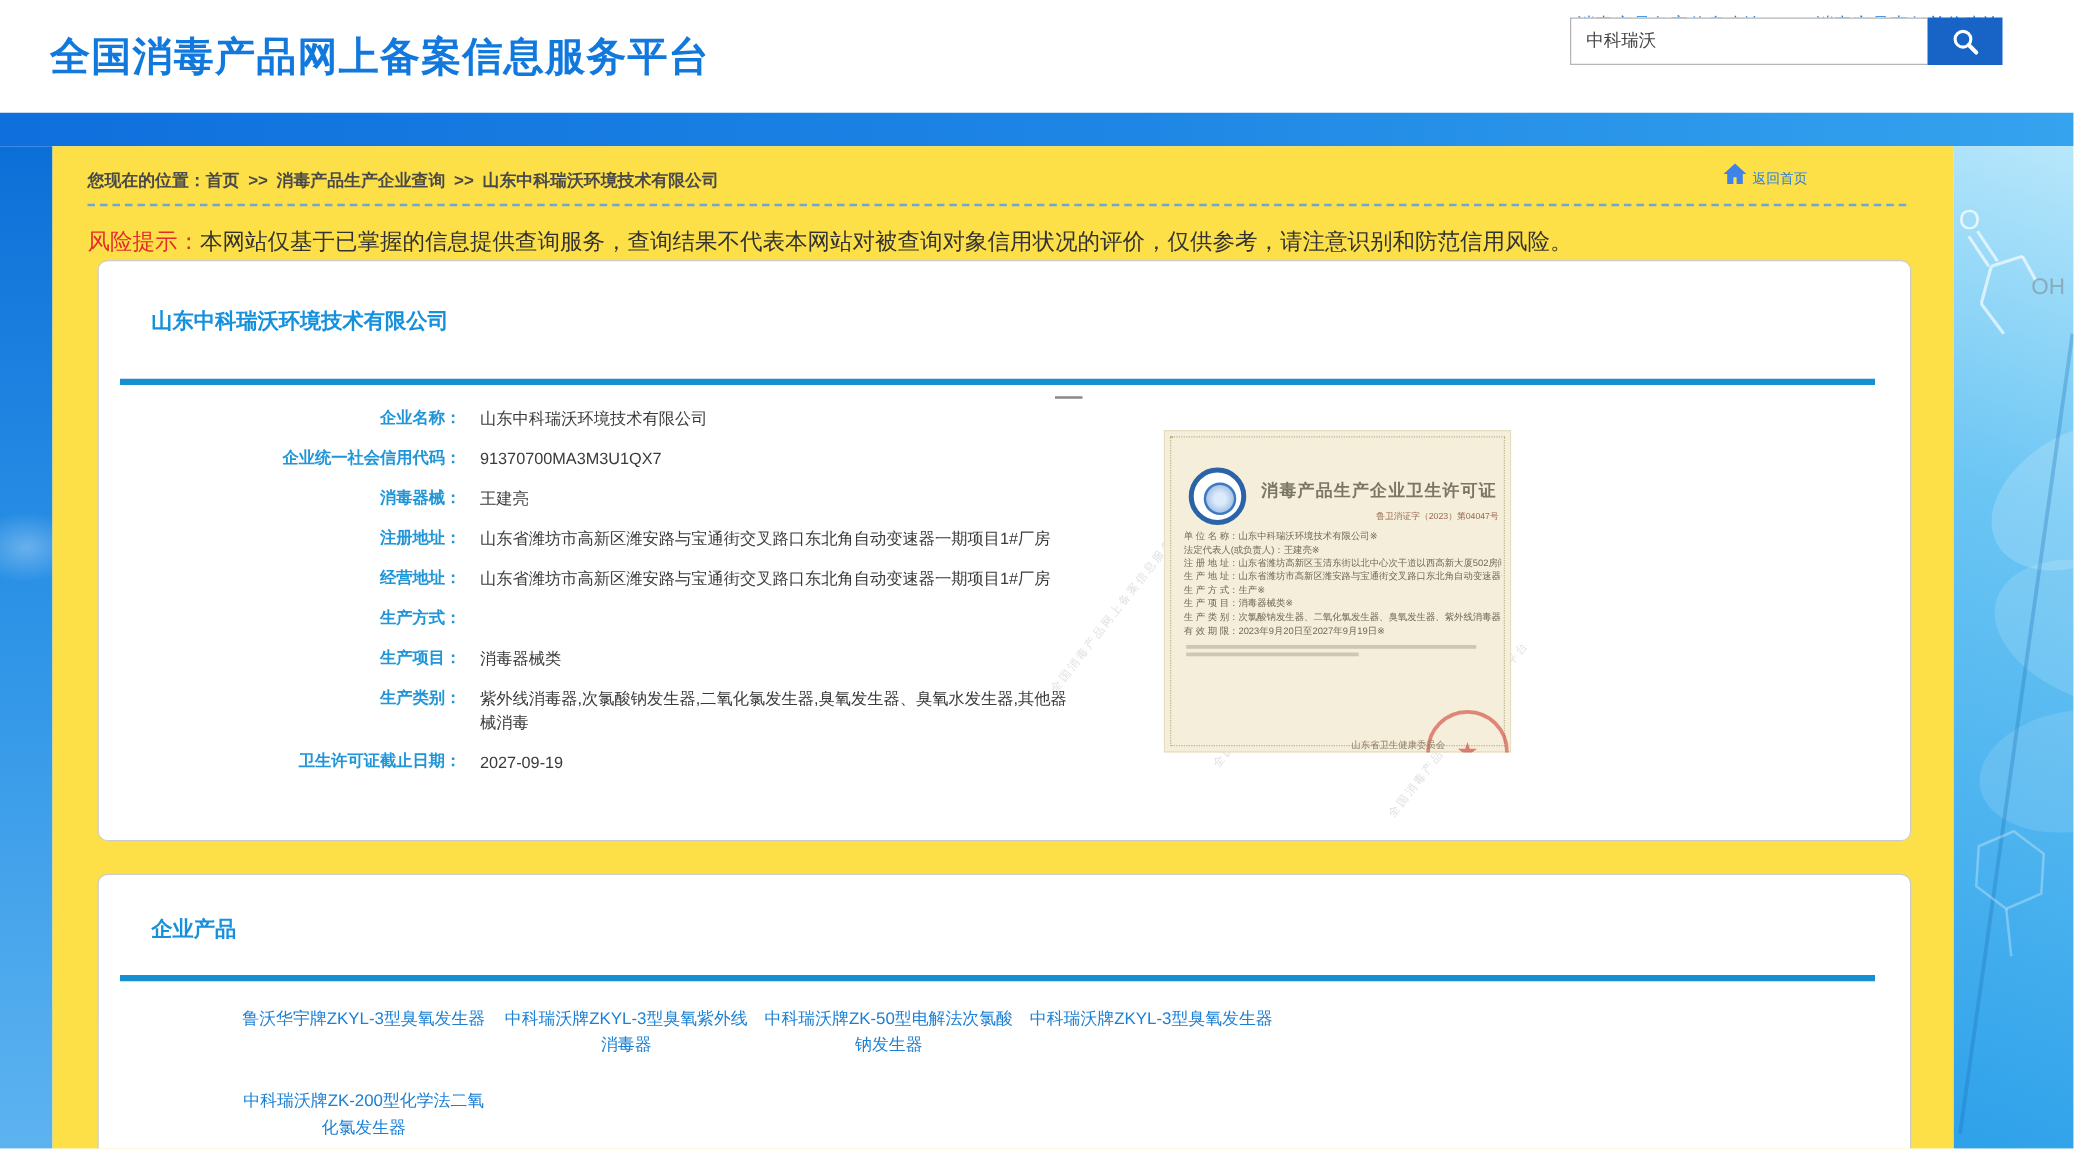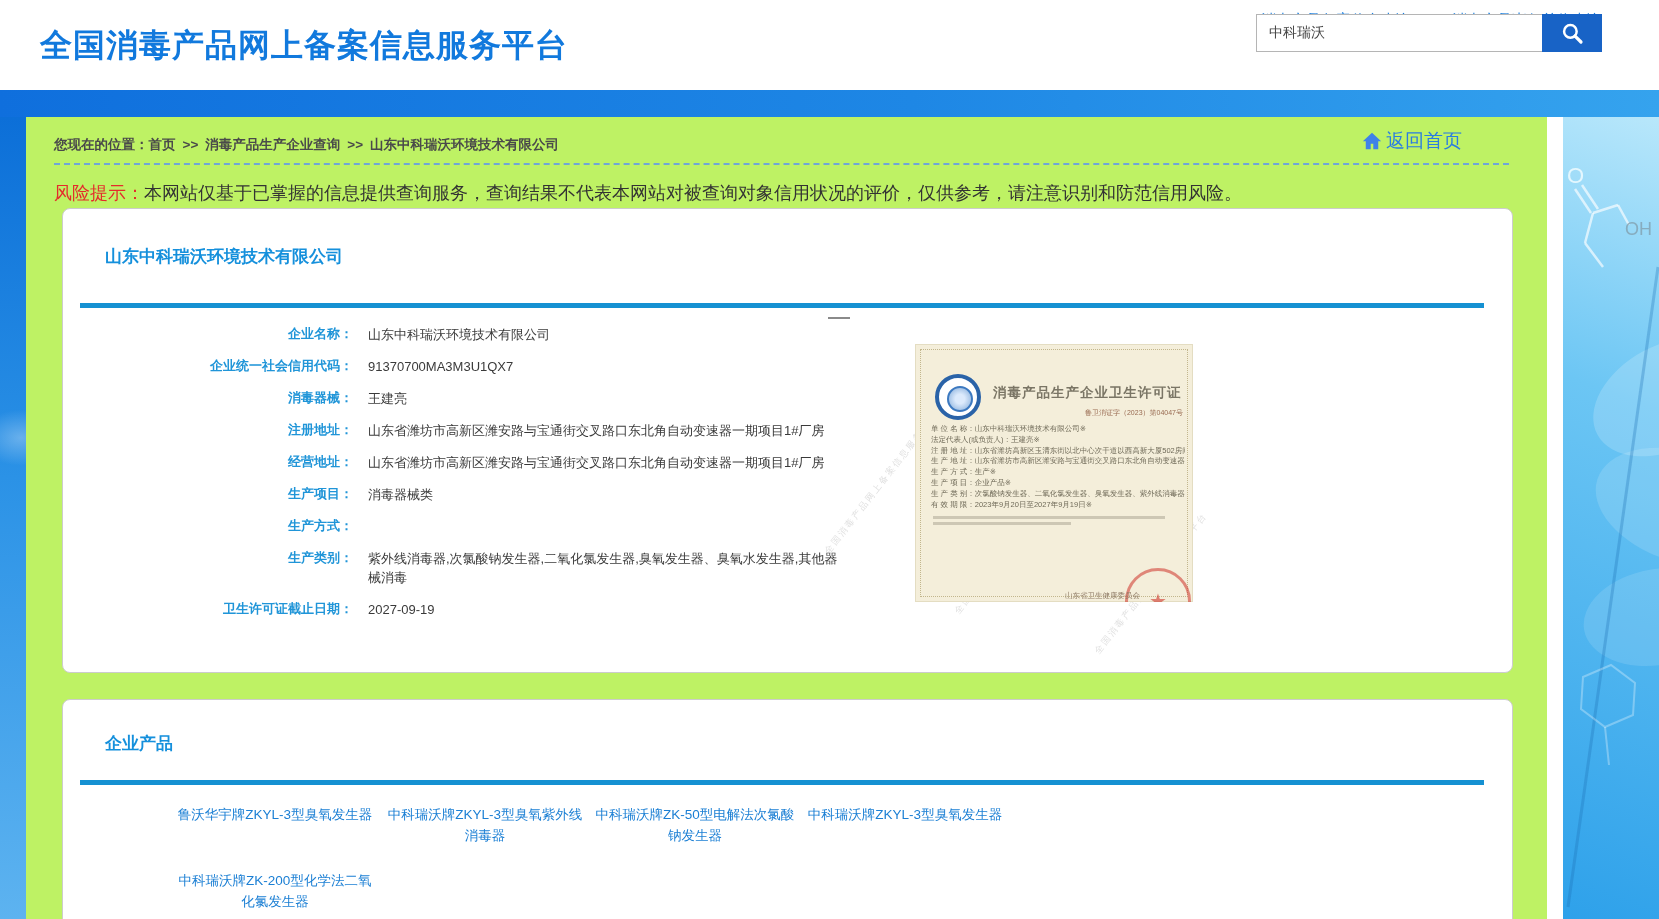--- a/index.html
+++ b/index.html
@@ -25,29 +25,29 @@
   .blue-band { height:27px; background:linear-gradient(90deg,#0f6fdd 0%,#1e87e5 55%,#35a3ee 100%); }
 
   
   .page-body { position:relative; height:802px; }
   .left-strip { position:absolute; left:0; top:0; width:42px; height:100%;
     background:linear-gradient(180deg,#0c6fd8 0%,#2b92e6 45%,#5db3f0 100%); }
   .left-strip:after { content:""; position:absolute; inset:0;
     background:radial-gradient(ellipse 60px 40px at 50% 40%, rgba(255,255,255,.30), transparent 70%); }
   .right-strip { position:absolute; left:1563px; right:0; top:0; bottom:0;
     background:linear-gradient(200deg,#b8e7fb 0%,#6cc6f4 35%,#2ea1ea 100%); }
-  .content { position:absolute; left:26px; top:0; width:1521px; height:100%; background:#bef264; }
+  .content { position:absolute; left:42px; top:0; width:1521px; height:100%; background:#fde047; }
 
   
   .breadcrumb { position:absolute; left:28px; top:19px; font-size:13.5px; font-weight:bold;
     color:#4a4a4a; white-space:nowrap; }
   .breadcrumb a { color:#4a4a4a; text-decoration:none; cursor:pointer; }
   .crumb-sep { margin:0 7px; }
-  .back-home { position:absolute; left:1335px; top:11px; display:flex; align-items:center;
-    color:#2a7de1; font-size:19px; text-decoration:none; cursor:pointer; }
+  .back-home { position:absolute; left:1335px; top:11px; display:flex; align-items:flex-end;
+    color:#2a7de1; font-size:11px; text-decoration:none; cursor:pointer; }
   .dashed-divider { position:absolute; left:28px; top:46px; width:1455px;
     border-top:2px dashed #6fa5d8; }
   .risk-line { position:absolute; left:28px; top:64px; font-size:18px; color:#333; white-space:nowrap; }
   .risk-label { color:#e42b2b; }
 
   
   .card { position:absolute; left:36px; width:1451px; background:#fff;
     border:1px solid #ccc; border-radius:8px; }
   .card-title { position:absolute; left:42px; font-size:17px; font-weight:bold; color:#1590dc; }
   .card-underline { position:absolute; left:17px; width:1404px; height:5px; background:#1591d2; }
@@ -170,27 +170,27 @@
               <div class="flabel">注册地址：</div>
               <div class="fvalue">山东省潍坊市高新区潍安路与宝通街交叉路口东北角自动变速器一期项目1#厂房</div>
             </div>
 
             <div class="frow">
               <div class="flabel">经营地址：</div>
               <div class="fvalue">山东省潍坊市高新区潍安路与宝通街交叉路口东北角自动变速器一期项目1#厂房</div>
             </div>
 
             <div class="frow">
+              <div class="flabel">生产方式：</div>
+              <div class="fvalue"></div>
+            </div>
+
+            <div class="frow">
               <div class="flabel">生产项目：</div>
               <div class="fvalue">消毒器械类</div>
-            </div>
-
-            <div class="frow">
-              <div class="flabel">生产方式：</div>
-              <div class="fvalue"></div>
             </div>
 
             <div class="frow">
               <div class="flabel">生产类别：</div>
               <div class="fvalue">紫外线消毒器,次氯酸钠发生器,二氧化氯发生器,臭氧发生器、臭氧水发生器,其他器械消毒</div>
             </div>
 
 
             <div class="frow">
               <div class="flabel">卫生许可证截止日期：</div>
@@ -211,21 +211,21 @@
           <div class="cert-emblem"></div>
           <div class="cert-title">消毒产品生产企业卫生许可证</div>
           <div class="cert-no">鲁卫消证字（2023）第04047号</div>
           <div class="cert-lines">
 
           <div class="cert-line">单 位 名 称：山东中科瑞沃环境技术有限公司※</div>
               <div class="cert-line">法定代表人(或负责人)：王建亮※</div>
               <div class="cert-line">注 册 地 址：山东省潍坊高新区玉清东街以北中心次干道以西高新大厦502房间※</div>
               <div class="cert-line">生 产 地 址：山东省潍坊市高新区潍安路与宝通街交叉路口东北角自动变速器一期项目1#厂房※</div>
               <div class="cert-line">生 产 方 式：生产※</div>
-              <div class="cert-line">生 产 项 目：企业产品※</div>
+              <div class="cert-line">生 产 项 目：消毒器械类※</div>
               <div class="cert-line">生 产 类 别：次氯酸钠发生器、二氧化氯发生器、臭氧发生器、紫外线消毒器</div>
               <div class="cert-line">有 效 期 限：2023年9月20日至2027年9月19日※</div>
             </div>
           <div class="cert-note-bar nb1"></div>
           <div class="cert-note-bar nb2"></div>
           <div class="cert-seal">★</div>
           <div class="cert-authority">山东省卫生健康委员会</div>
         </div>
       </section>
 

